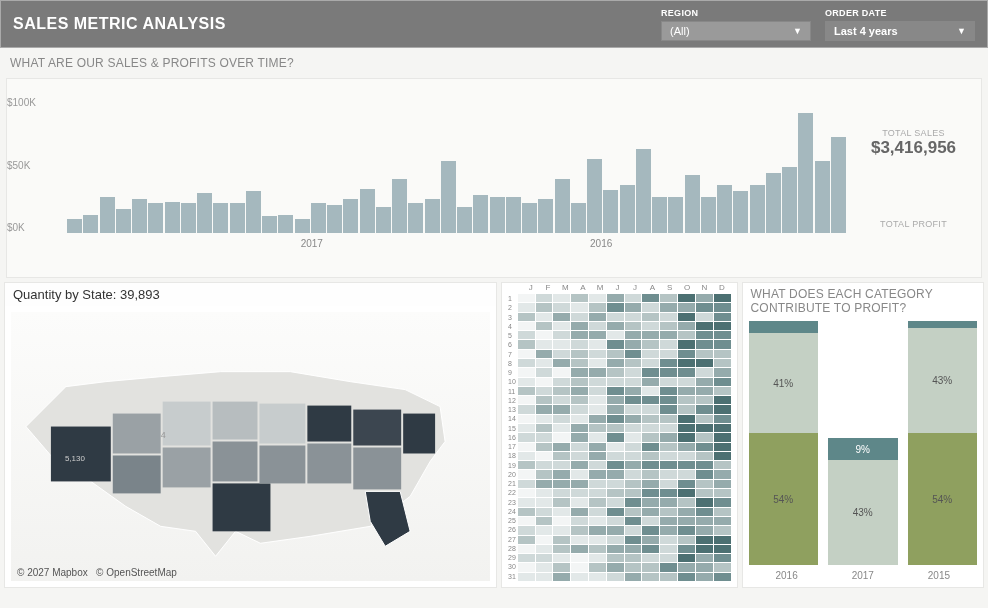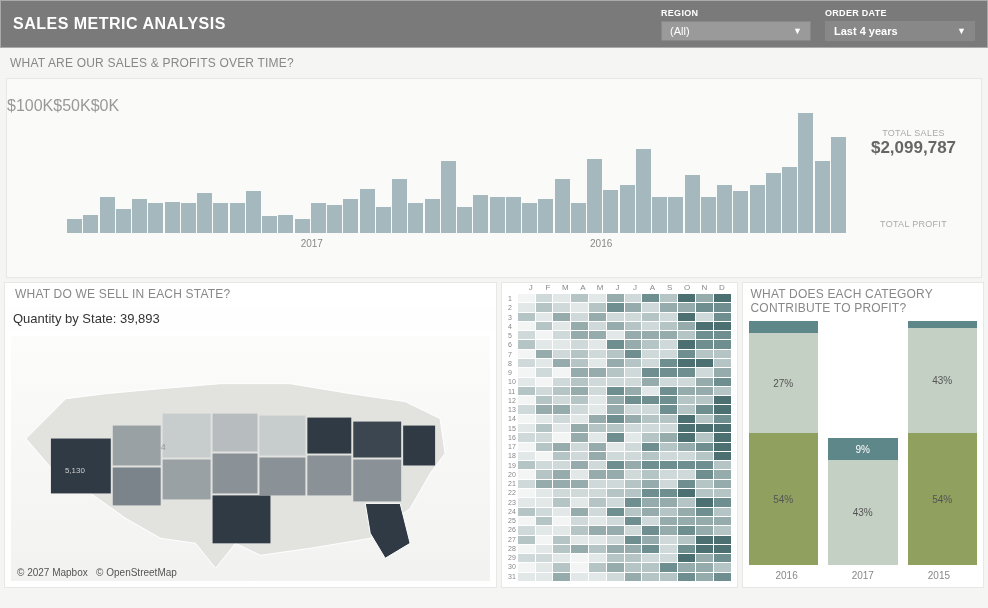--- a/index.html
+++ b/index.html
@@ -6,21 +6,21 @@
   body { font-family: Arial, Helvetica, sans-serif; background: #f5f5f3; width: 988px; height: 608px; overflow: hidden; color: #555; }
   .header { background: #7a7a7a; height: 48px; display: flex; align-items: center; padding: 0 12px; border: 1px solid #aaa; }
   .header-title { color: #fff; font-size: 16px; font-weight: 600; flex: 1; letter-spacing: .5px; }
   .filter-group { display: flex; flex-direction: column; margin-left: 14px; }
   .filter-label { color: #fff; font-size: 9px; font-weight: 700; margin-bottom: 3px; letter-spacing: .3px; }
   .dropdown { background: #9a9a9a; color: #fff; font-size: 11px; padding: 3px 8px; width: 150px; display: flex; justify-content: space-between; align-items: center; border: 1px solid #888; cursor: pointer;}
   .dropdown.date { background: #888; font-weight:700;}
   .arrow { font-size: 9px; }
   .section-title { font-size: 12px; color: #888; padding: 8px 10px 6px; letter-spacing:.2px;}
   .time-panel { background: #fafaf8; border: 1px solid #e7e7e5; margin: 2px 6px 4px; height: 200px; position: relative; display:flex;}
-  .chart-left { width: 60px; display:flex; justify-content:space-between; padding:18px 6px 44px 0; font-size:16px; color:#999; text-align:left;}
+  .chart-left { width: 60px; display:flex; flex-direction:column; justify-content:space-between; padding:18px 6px 44px 0; font-size:10px; color:#999; text-align:left;}
   .bar-area { flex:1; position:relative; height:100%; padding-top:16px; }
   .bars { position:absolute; bottom:44px; left:0; right:0; top:22px; display:flex; align-items:flex-end; gap:1.2px; }
   .bar { flex:1; background:#a5b8be; }
   .profit-line { position:absolute; bottom:44px; left:0; right:0; top:22px; }
   .x-labels { position:absolute; bottom:28px; left:0; right:0; display:flex; justify-content:space-between; font-size:10px; color:#888; padding:0 30%;}
   .totals { width:135px; display:flex; flex-direction:column; justify-content:space-around; padding:18px 6px; text-align:center;}
   .totals .label { font-size:9px; color:#aaa; letter-spacing:.3px;}
   .totals .value { font-size:17px; color:#666; font-weight:600;}
   .bottom-row { display:flex; gap:4px; padding:0 4px; height:306px;}
   .panel { background:#fff; border:1px solid #e7e7e5; display:flex; flex-direction:column;}
@@ -129,32 +129,31 @@
         <path d="M0.00 97.27 L 2.13 96.36 L 4.26 95.45 L 6.38 96.36 L 8.51 95.45 L 10.64 96.36 L 12.77 95.45 L 14.89 96.36 L 17.02 94.55 L 19.15 96.36 L 21.28 95.45 L 23.40 94.55 L 25.53 97.27 L 27.66 96.36 L 29.79 97.27 L 31.91 95.45 L 34.04 96.36 L 36.17 95.45 L 38.30 94.55 L 40.43 96.36 L 42.55 93.64 L 44.68 95.45 L 46.81 95.45 L 48.94 92.73 L 51.06 96.36 L 53.19 95.45 L 55.32 95.45 L 57.45 95.45 L 59.57 95.45 L 61.70 95.45 L 63.83 93.64 L 65.96 95.45 L 68.09 92.73 L 70.21 94.55 L 72.34 94.55 L 74.47 92.73 L 76.60 95.45 L 78.72 95.45 L 80.85 93.64 L 82.98 95.45 L 85.11 94.55 L 87.23 94.55 L 89.36 94.55 L 91.49 93.64 L 93.62 93.64 L 95.74 91.82 L 97.87 92.73 L 100.00 91.82" fill="none" stroke="#4d7d74" stroke-width="0.8"></path>
       </svg>
     <div class="x-labels">
       <span>2017</span>
       <span>2016</span>
     </div>
   </div>
   <div class="totals">
     <div>
       <div class="label">TOTAL SALES</div>
-      <div class="value">$2,099,787</div>
+      <div class="value">$3,416,956</div>
     </div>
     <div>
       <div class="label">TOTAL PROFIT</div>
     </div>
   </div>
 </div>
 
 <div class="bottom-row">
 
   <div class="panel map-panel">
-    <div class="section-title" style="padding-top:4px">WHAT DO WE SELL IN EACH STATE?</div>
     <div class="map-sub">Quantity by State: 39,893</div>
     <div class="map-box">
       <svg class="us-map" viewBox="0 0 480 230" width="100%" height="100%">
 
         <path d="M15 95 L55 55 L95 50 L150 45 L210 40 L280 40 L340 50 L395 58 L430 75 L435 110 L420 130 L400 165 L360 195 L300 205 L250 212 L225 200 L205 225 L185 200 L150 195 L115 175 L80 150 L45 130 Z" fill="#e2e2df"></path>
 
         <rect x="40" y="95" width="60" height="55" fill="#2f3a44"></rect>
         <rect x="102" y="82" width="48" height="40" fill="#9aa1a5"></rect>
         <rect x="102" y="124" width="48" height="38" fill="#7a848a"></rect>
         <rect x="152" y="70" width="48" height="44" fill="#c7cccd"></rect>
@@ -604,21 +603,21 @@
           <div class="heat-cell" style="background: rgb(111, 142, 144);"></div>
         </div>
     </div>
   </div>
 
   <div class="panel cat-panel">
     <div class="section-title" style="padding:4px 8px 2px">WHAT DOES EACH CATEGORY CONTRIBUTE TO PROFIT?</div>
     <div class="stacks" id="stacks">
         <div class="stack">
           <div class="seg a" style="height:5%"></div>
-          <div class="seg b" style="height:41%">27%</div>
+          <div class="seg b" style="height:41%">41%</div>
           <div class="seg c" style="height:54%">54%</div>
         </div>
         <div class="stack">
           <div class="seg a" style="height:9%">9%</div>
           <div class="seg b" style="height:43%">43%</div>
         </div>
         <div class="stack">
           <div class="seg a" style="height:3%"></div>
           <div class="seg b" style="height:43%">43%</div>
           <div class="seg c" style="height:54%">54%</div>

